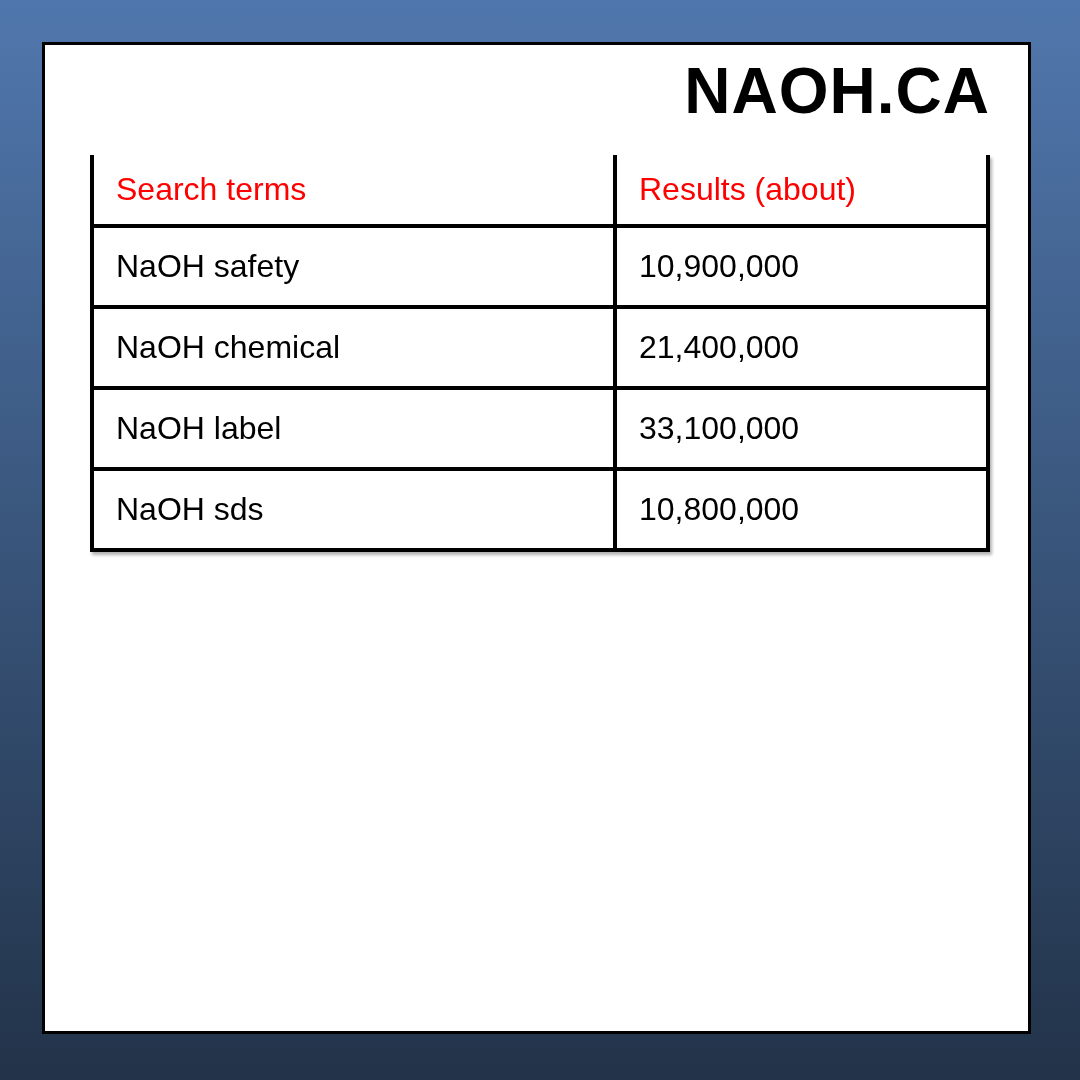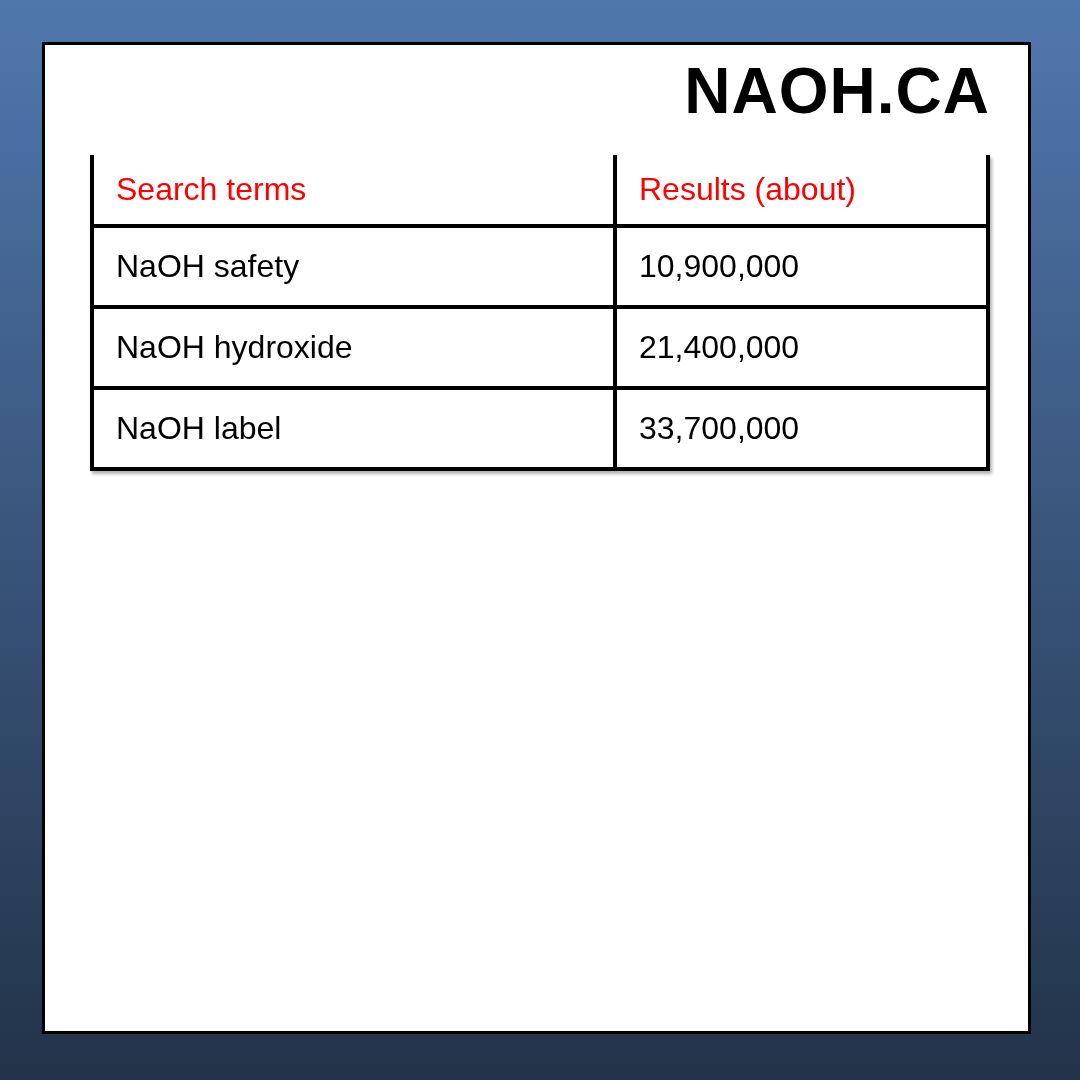--- a/index.html
+++ b/index.html
@@ -80,23 +80,27 @@
           <th>Search terms</th>
           <th>Results (about)</th>
         </tr>
       </thead>
       <tbody>
           <tr>
             <td>NaOH safety</td>
             <td>10,900,000</td>
           </tr>
           <tr>
-            <td>NaOH hydroxide</td>
+            <td>NaOH chemical</td>
             <td>21,400,000</td>
           </tr>
           <tr>
             <td>NaOH label</td>
-            <td>33,700,000</td>
+            <td>33,100,000</td>
+          </tr>
+          <tr>
+            <td>NaOH sds</td>
+            <td>10,800,000</td>
           </tr>
         </tbody>
     </table>
   </div>
 </div>
 
 </body></html>

